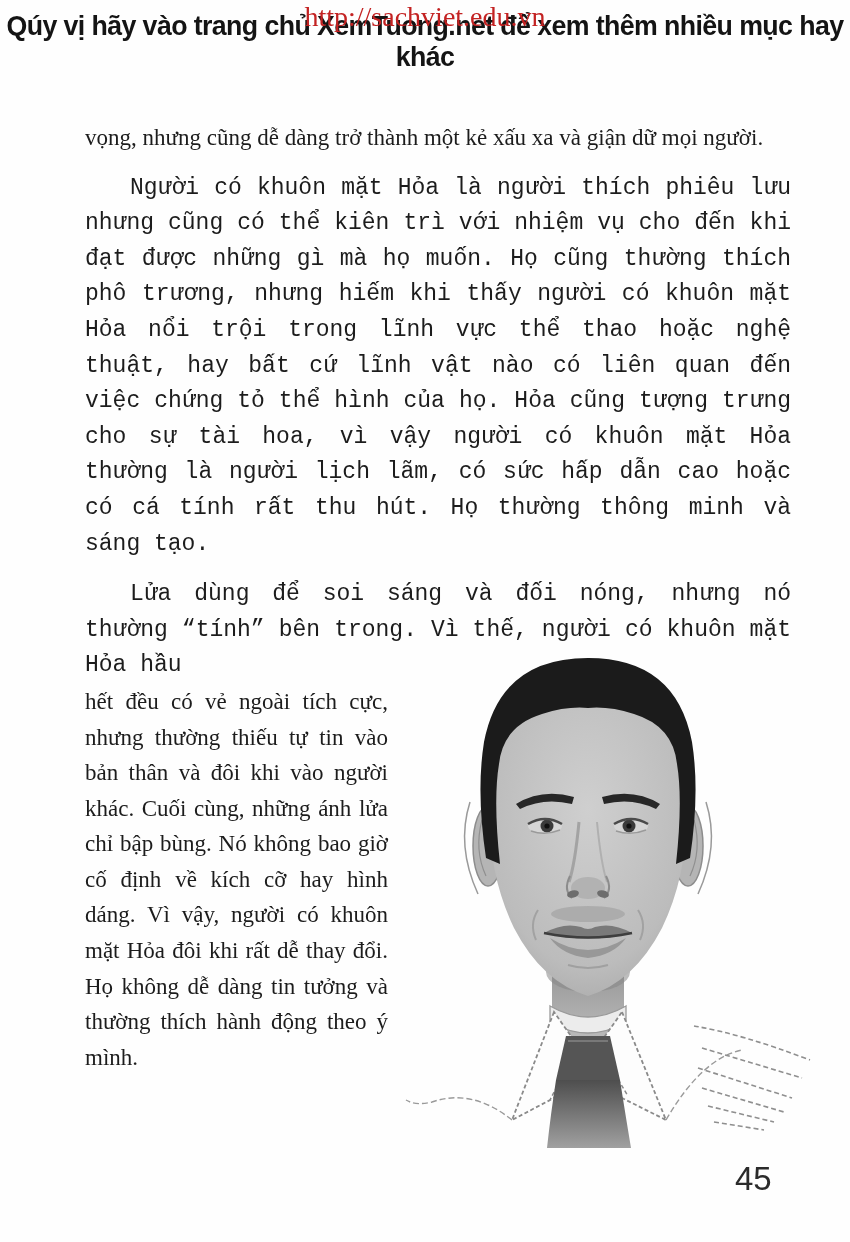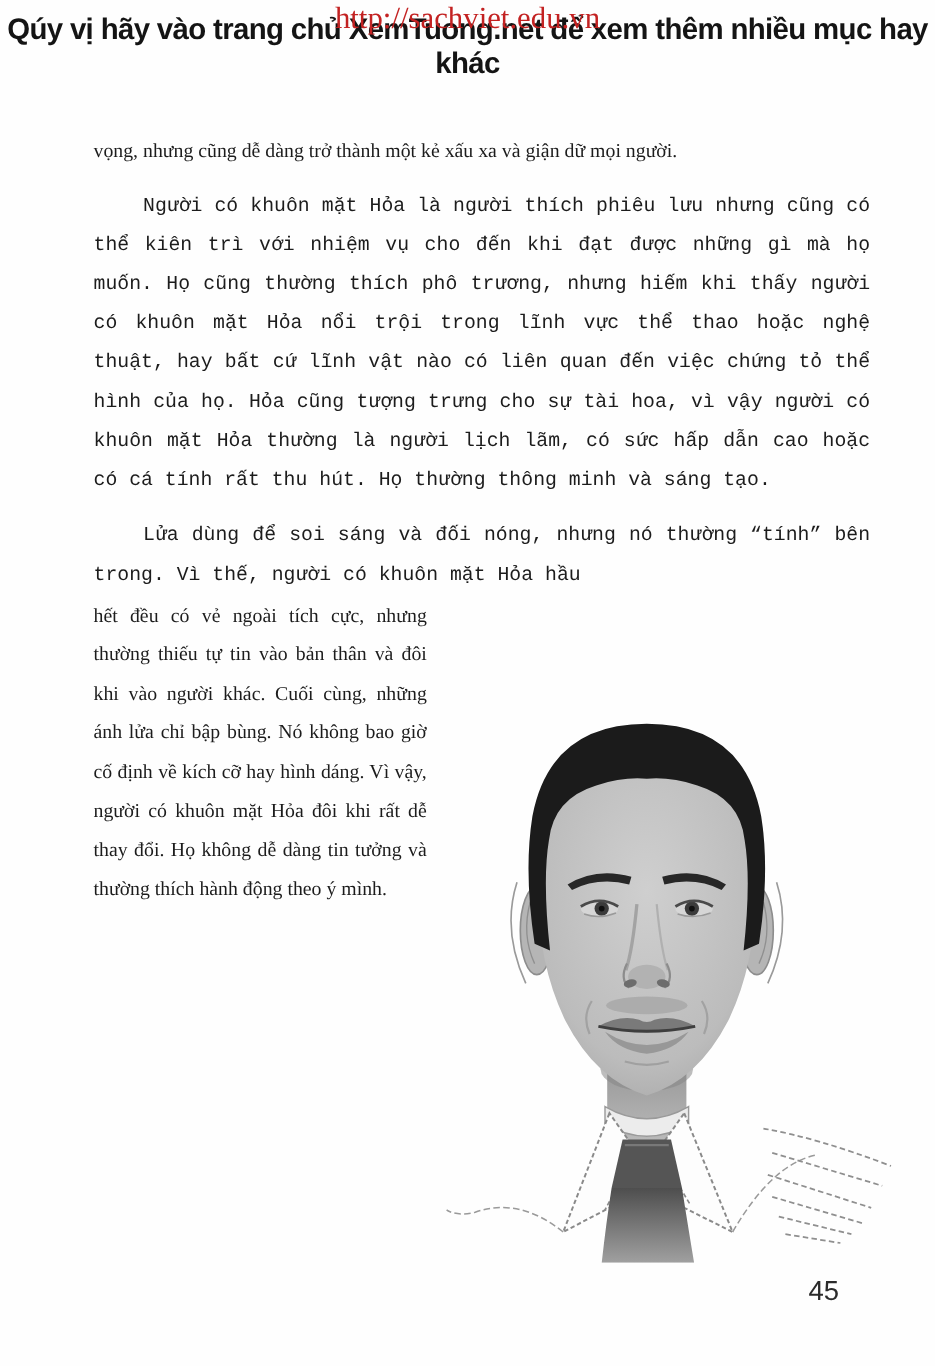--- a/index.html
+++ b/index.html
@@ -37,41 +37,41 @@
   .watermark{
     position:absolute;top:556px;left:50px;
     width:750px;height:150px;
     z-index:1;
     pointer-events:none;
   }
   
   .body-text{
     position:absolute;top:120px;left:85px;
     width:706px;
-    font-size:18px;
+    font-size:23px;
     line-height:35.6px;
     text-align:justify;
     z-index:2;
   }
   .body-text p{margin:0;}
   .para-indent{text-indent:45px;font-family:Liberation Mono, monospace;}
   .para-gap{margin-top:15px !important;}
   .wrap-row{display:flex;align-items:center;}
   .col-left{width:303px;text-align:justify;}
   .col-right{flex:1;}
   
   .illustration{
     position:absolute;left:402px;top:650px;
     width:425px;height:498px;
     z-index:2;
   }
   .page-number{
     position:absolute;left:735px;top:1160px;
     font-family:"Liberation Sans", sans-serif;
-    font-size:25px;
+    font-size:33px;
     color:#2b2b2b;
     z-index:2;
   }
 </style>
 </head>
 <body>
 
 <div class="page">
 
 

